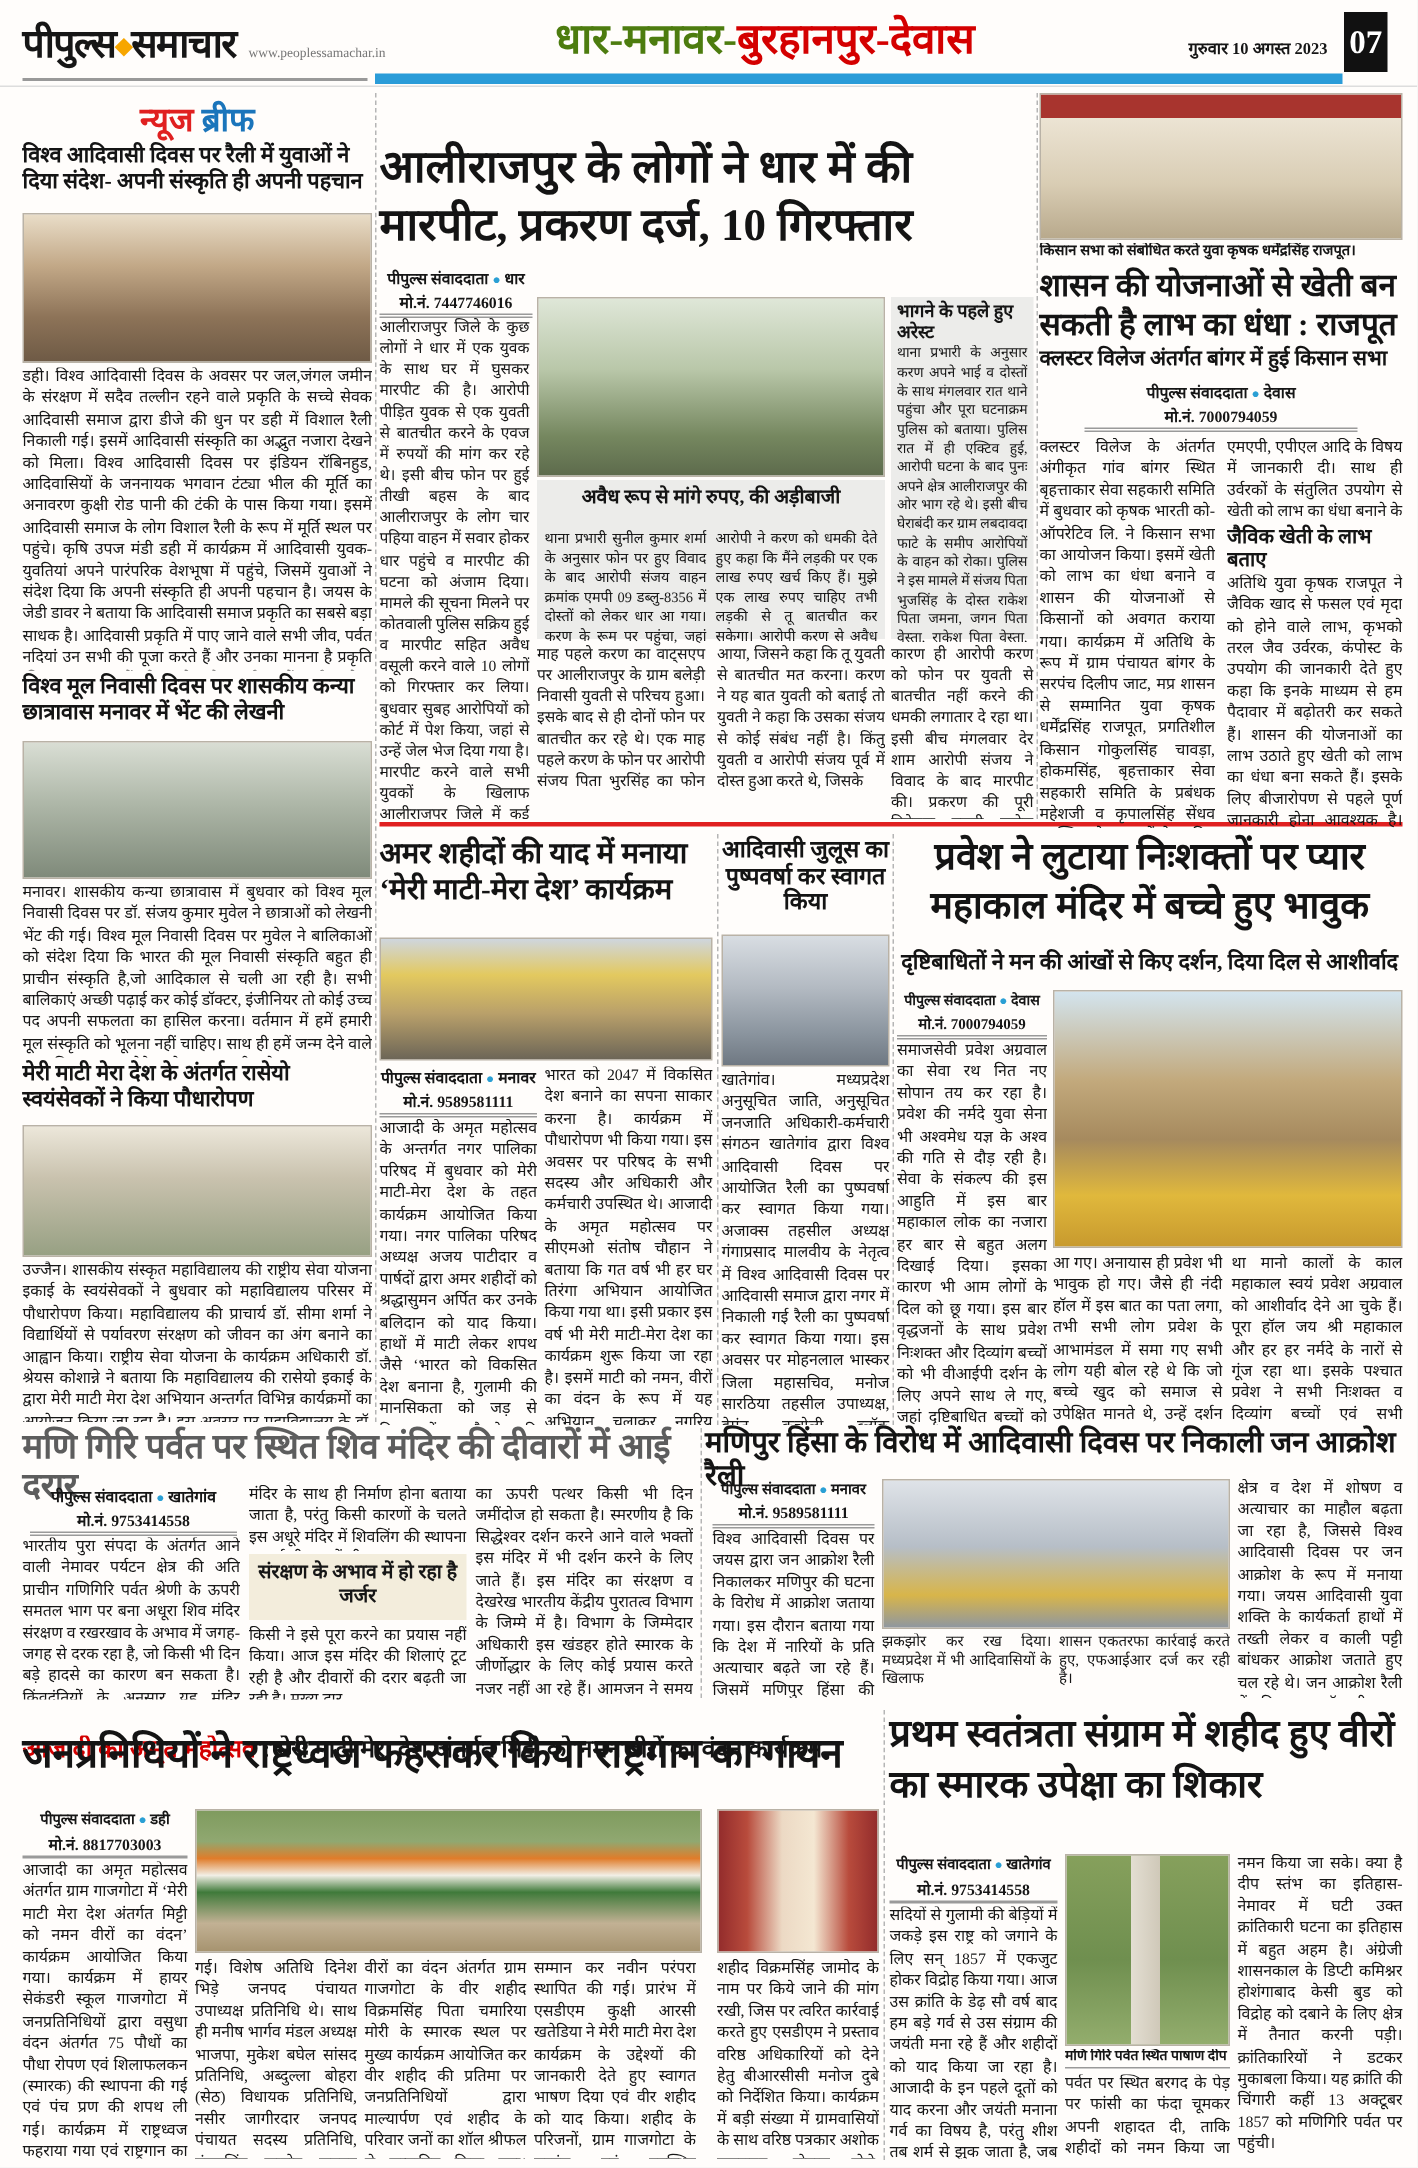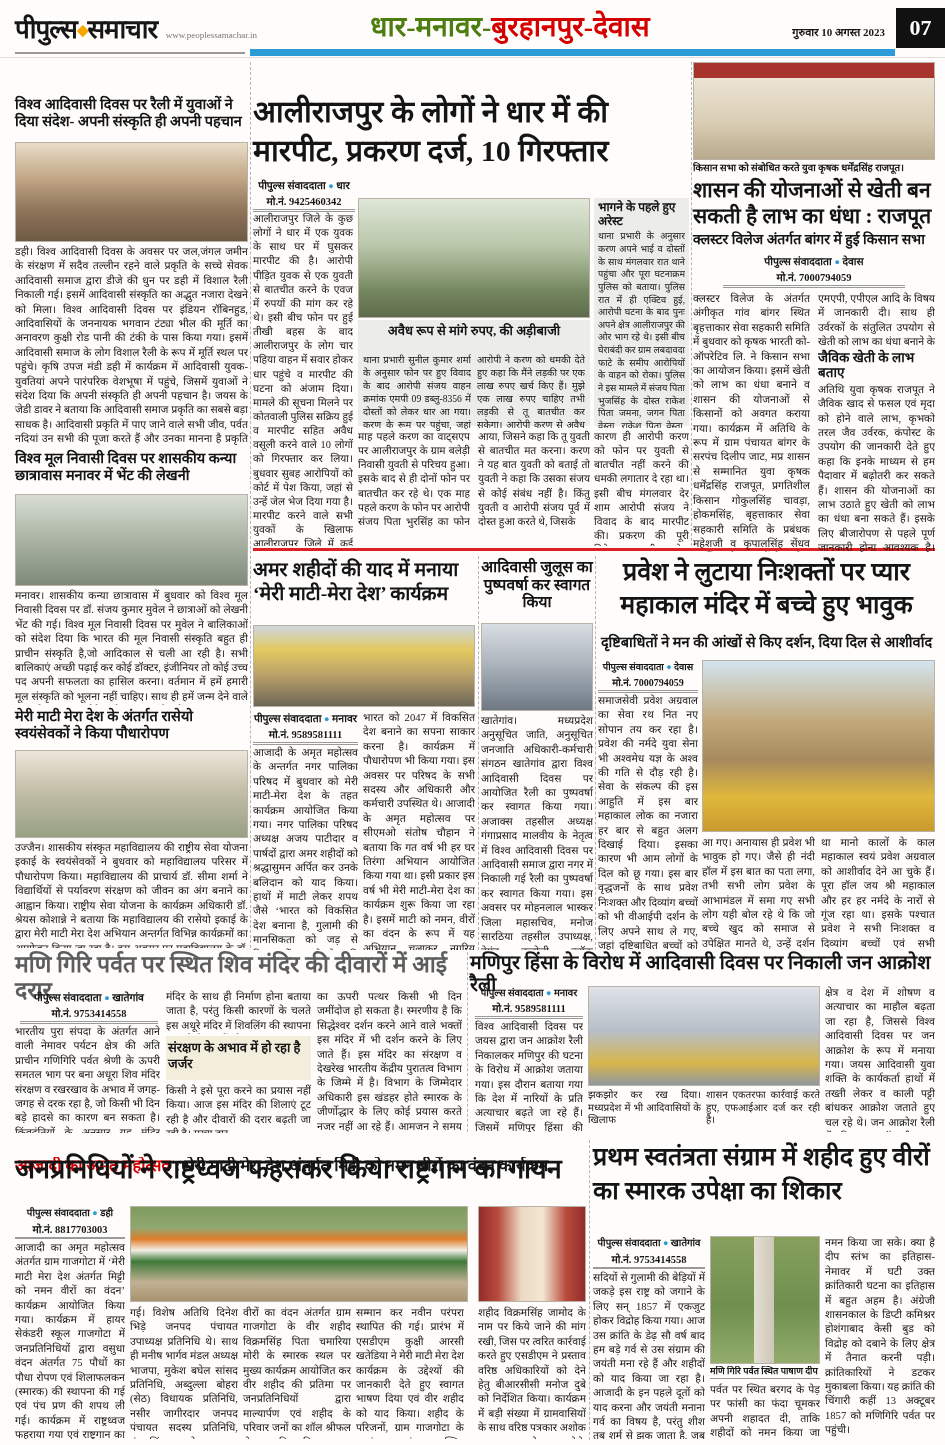--- a/index.html
+++ b/index.html
@@ -20,68 +20,72 @@
   .ph-kisan{background:linear-gradient(180deg,#a8342e 0%,#a8342e 16%,#ece4d4 16%,#d9cdb4 62%,#b8a98c 100%);}
   .ph-amar{background:linear-gradient(180deg,#cfd6de 0%,#e3c95f 30%,#b9a06a 62%,#6d6657 100%);}
   .ph-julus{background:linear-gradient(180deg,#d8dde2 0%,#b3bac2 40%,#8b959f 75%,#6f7882 100%);}
   .ph-mahakal{background:linear-gradient(180deg,#d3e4ee 0%,#c2a97c 35%,#a68a5e 58%,#e0b83c 80%,#c89a2e 100%);}
   .ph-manipur{background:linear-gradient(180deg,#dfe3e8 0%,#b6bec7 45%,#d8b54a 78%,#8f97a0 100%);}
   .ph-tiranga{background:linear-gradient(180deg,#7f9b5e 0%,#90a871 22%,#e07c2a 34%,#f2efe6 46%,#3f7a3a 58%,#c2b194 80%,#a6936f 100%);}
   .ph-memorial{background:linear-gradient(90deg,#932c2c 0%,#b84b3c 18%,#ecd9c4 40%,#f4e7d2 60%,#b84b3c 82%,#932c2c 100%);}
   .ph-pillar{background:linear-gradient(90deg,rgba(0,0,0,0) 40%,#e3ded2 40%,#cfc8b8 58%,rgba(0,0,0,0) 58%),linear-gradient(180deg,#86a05c 0%,#6f8f4f 55%,#93ad6d 100%);}
   .vdash{border-left:1px dashed #b5b5b5;width:0;}
   .graybox{background:#ececea;padding:4px 5px;}
-  .creambox{background:#f3eddc;font-weight:bold;font-size:13px;line-height:1.25;padding:4px 2px;}
+  .creambox{background:#f3eddc;text-align:center;font-weight:bold;font-size:13px;line-height:1.25;padding:4px 2px;}
   .redrule{background:#e02020;}
   .center{text-align:center;}
 </style>
 </head>
 <body>
 
 <div class="page">
 
   <div class="abs" style="left:0;top:0;width:945px;height:58px;border-bottom:1px solid #ddd;">
     <div class="abs" style="left:15px;top:10px;width:300px;height:40px;font-family:'Liberation Serif',serif;">
       <span style="font-size:26px;font-weight:bold;letter-spacing:-1px;">
         <span>पीपुल्स</span><span style="color:#f7a600;font-size:15px;vertical-align:3px;">◆</span><span>समाचार</span>
       </span>
       <span style="font-size:9px;color:#777;margin-left:3px;">www.peoplessamachar.in</span>
     </div>
     <div class="abs" style="left:300px;top:10px;width:420px;height:40px;text-align:center;font-size:28px;font-weight:bold;line-height:1.2;">
       <span style="color:#4d7c0f;">धार-मनावर-</span><span style="color:#d40000;">बुरहानपुर-देवास</span>
     </div>
     <div class="abs" style="left:760px;top:24px;width:125px;font-size:11px;font-weight:bold;text-align:right;">गुरुवार 10 अगस्त 2023</div>
-    <div class="abs" style="left:896px;top:8px;width:49px;height:40px;background:#111;color:#fff;text-align:center;line-height:40px;font-size:22px;font-weight:bold;">
+    <div class="abs" style="left:896px;top:8px;width:29px;height:40px;background:#111;color:#fff;text-align:center;line-height:40px;font-size:22px;font-weight:bold;">
       <span>07</span>
     </div>
     <div class="abs" style="left:250px;top:49px;width:645px;height:7px;background:#2b9cd8;"></div>
     <div class="abs" style="left:15px;top:52px;width:230px;height:2px;background:#999;"></div>
   </div>
 
+  <div class="abs center" style="left:15px;top:63px;width:233px;height:30px;font-size:22px;font-weight:bold;">
+    <span style="color:#e02020;">न्यूज</span>
+    <span style="color:#1b75bb;">ब्रीफ</span>
+  </div>
 
   <div class="abs hl" style="left:15px;top:96px;width:233px;height:44px;font-size:14.5px;">विश्व आदिवासी दिवस पर रैली में युवाओं ने दिया संदेश- अपनी संस्कृति ही अपनी पहचान</div>
   <div class="abs photo ph-crowd1" style="left:15px;top:142px;width:233px;height:100px;"></div>
   <div class="abs btxt" style="left:15px;top:245px;width:233px;height:202px;">डही। विश्व आदिवासी दिवस के अवसर पर जल,जंगल जमीन के संरक्षण में सदैव तल्लीन रहने वाले प्रकृति के सच्चे सेवक आदिवासी समाज द्वारा डीजे की धुन पर डही में विशाल रैली निकाली गई। इसमें आदिवासी संस्कृति का अद्भुत नजारा देखने को मिला। विश्व आदिवासी दिवस पर इंडियन रॉबिनहुड, आदिवासियों के जननायक भगवान टंट्या भील की मूर्ति का अनावरण कुक्षी रोड पानी की टंकी के पास किया गया। इसमें आदिवासी समाज के लोग विशाल रैली के रूप में मूर्ति स्थल पर पहुंचे। कृषि उपज मंडी डही में कार्यक्रम में आदिवासी युवक-युवतियां अपने पारंपरिक वेशभूषा में पहुंचे, जिसमें युवाओं ने संदेश दिया कि अपनी संस्कृति ही अपनी पहचान है। जयस के जेडी डावर ने बताया कि आदिवासी समाज प्रकृति का सबसे बड़ा साधक है। आदिवासी प्रकृति में पाए जाने वाले सभी जीव, पर्वत नदियां उन सभी की पूजा करते हैं और उनका मानना है प्रकृति की हर एक वस्तु में जीवन होता है। कार्यक्रम में अर्जुन बघेल, दुर्गेश चर्मा, बालू चौगंड, जेडी डावर, बहादुर चर्मा, अनिल सोलंकी, राजेंद्र डावर एवं सभा में जिला पंचायत सदस्य दरियाव सिंह जमरा, हितेश कन्नोज प्रदेश मीडिया प्रभारी जयस, अनिल सोलंकी तहसील अध्यक्ष डही, अर्जुन कनासिया आदि उपस्थित रहे।</div>
 
   <div class="abs hl" style="left:15px;top:450px;width:233px;height:42px;font-size:14.5px;">विश्व मूल निवासी दिवस पर शासकीय कन्या छात्रावास मनावर में भेंट की लेखनी</div>
   <div class="abs photo ph-hostel" style="left:15px;top:494px;width:233px;height:92px;"></div>
   <div class="abs btxt" style="left:15px;top:589px;width:233px;height:116px;">मनावर। शासकीय कन्या छात्रावास में बुधवार को विश्व मूल निवासी दिवस पर डॉ. संजय कुमार मुवेल ने छात्राओं को लेखनी भेंट की गई। विश्व मूल निवासी दिवस पर मुवेल ने बालिकाओं को संदेश दिया कि भारत की मूल निवासी संस्कृति बहुत ही प्राचीन संस्कृति है,जो आदिकाल से चली आ रही है। सभी बालिकाएं अच्छी पढ़ाई कर कोई डॉक्टर, इंजीनियर तो कोई उच्च पद अपनी सफलता का हासिल करना। वर्तमान में हमें हमारी मूल संस्कृति को भूलना नहीं चाहिए। साथ ही हमें जन्म देने वाले माता-पिता व ज्ञान देने वाले गुरु का भी हमेशा सम्मान करना चाहिए। हम कहीं पर भी रहे, लेकिन समाज के उत्थान का कार्य हमेशा करते रहना चाहिए। इसके साथ ही अंतिम पंक्ति में खड़े व्यक्ति की सदैव मदद करना चाहिए।</div>
 
   <div class="abs hl" style="left:15px;top:708px;width:233px;height:40px;font-size:14.5px;">मेरी माटी मेरा देश के अंतर्गत रासेयो स्वयंसेवकों ने किया पौधारोपण</div>
   <div class="abs photo ph-plant" style="left:15px;top:750px;width:233px;height:88px;"></div>
   <div class="abs btxt" style="left:15px;top:841px;width:233px;height:107px;">उज्जैन। शासकीय संस्कृत महाविद्यालय की राष्ट्रीय सेवा योजना इकाई के स्वयंसेवकों ने बुधवार को महाविद्यालय परिसर में पौधारोपण किया। महाविद्यालय की प्राचार्य डॉ. सीमा शर्मा ने विद्यार्थियों से पर्यावरण संरक्षण को जीवन का अंग बनाने का आह्वान किया। राष्ट्रीय सेवा योजना के कार्यक्रम अधिकारी डॉ. श्रेयस कोशान्ने ने बताया कि महाविद्यालय की रासेयो इकाई के द्वारा मेरी माटी मेरा देश अभियान अन्तर्गत विभिन्न कार्यक्रमों का आयोजन किया जा रहा है। इस अवसर पर महाविद्यालय के डॉ. हिम्मतलाल शर्मा, डॉ. यश शर्मा, डॉ. दुर्गाशंकर आग्निहोत्री, सुरितराम ध्रुव, शैलेश दुबे, नीता पंड्या, डॉ. मनोज पंवार, डॉ. महिमा शास्त्री, शिवांश शुक्ला आदि अधिकारी-कर्मचारी उपस्थित रहे।</div>
 
   <div class="abs hl" style="left:253px;top:92px;width:436px;height:80px;font-size:30px;line-height:1.3;">आलीराजपुर के लोगों ने धार में की मारपीट, प्रकरण दर्ज, 10 गिरफ्तार</div>
 
   <div class="abs byline" style="left:253px;top:178px;width:102px;">
     <span>पीपुल्स संवाददाता</span>
     <span class="dot">●</span>
     <span>धार</span>
   </div>
-  <div class="abs phone" style="left:253px;top:193px;width:102px;">मो.नं. 9425460342</div>
+  <div class="abs phone" style="left:253px;top:193px;width:102px;">मो.नं. 7447746016</div>
 
   <div class="abs btxt" style="left:253px;top:212px;width:100px;height:334px;font-size:10.4px;">आलीराजपुर जिले के कुछ लोगों ने धार में एक युवक के साथ घर में घुसकर मारपीट की है। आरोपी पीड़ित युवक से एक युवती से बातचीत करने के एवज में रुपयों की मांग कर रहे थे। इसी बीच फोन पर हुई तीखी बहस के बाद आलीराजपुर के लोग चार पहिया वाहन में सवार होकर धार पहुंचे व मारपीट की घटना को अंजाम दिया। मामले की सूचना मिलने पर कोतवाली पुलिस सक्रिय हुई व मारपीट सहित अवैध वसूली करने वाले 10 लोगों को गिरफ्तार कर लिया। बुधवार सुबह आरोपियों को कोर्ट में पेश किया, जहां से उन्हें जेल भेज दिया गया है। मारपीट करने वाले सभी युवकों के खिलाफ आलीराजपुर जिले में कई प्रकरण दर्ज हैं। जानकारी के अनुसार ग्राम टकारी निवासी करण (23) पिता वेस्ता कोतवाली थाना अंतर्गत दीनदयालपुर कॉलोनी में एक किराए के मकान में रहकर पढ़ाई कर रहा है। करीब ढाई</div>
 
   <div class="abs photo ph-police" style="left:358px;top:198px;width:232px;height:120px;"></div>
   <div class="abs graybox" style="left:358px;top:320px;width:232px;height:106px;">
     <div class="hl center" style="font-size:13px;margin-bottom:14px;">अवैध रूप से मांगे रुपए, की अड़ीबाजी</div>
     <div style="display:flex;gap:6px;">
       <div class="btxt" style="width:50%;height:78px;font-size:9.6px;">थाना प्रभारी सुनील कुमार शर्मा के अनुसार फोन पर हुए विवाद के बाद आरोपी संजय वाहन क्रमांक एमपी 09 डब्लु-8356 में दोस्तों को लेकर धार आ गया। करण के रूम पर पहुंचा, जहां आरोपी संजय ने धमकी देते हुए विवाद शुरू कर दिया। दरअसल संजय व संबंधित युवती पूर्व में दोस्त थे, तब संजय ने युवती पर कुछ रुपए खर्च किए थे।</div>
       <div class="btxt" style="width:50%;height:78px;font-size:9.6px;">आरोपी ने करण को धमकी देते हुए कहा कि मैंने लड़की पर एक लाख रुपए खर्च किए हैं। मुझे एक लाख रुपए चाहिए तभी लड़की से तू बातचीत कर सकेगा। आरोपी करण से अवैध रूप से रुपयों की मांग करते हुए अड़ीबाजी करने लगे। करण ने विरोध किया तो संजय व उसके दोस्तों ने घर में घुसकर करण से मारपीट की।</div>
     </div>

